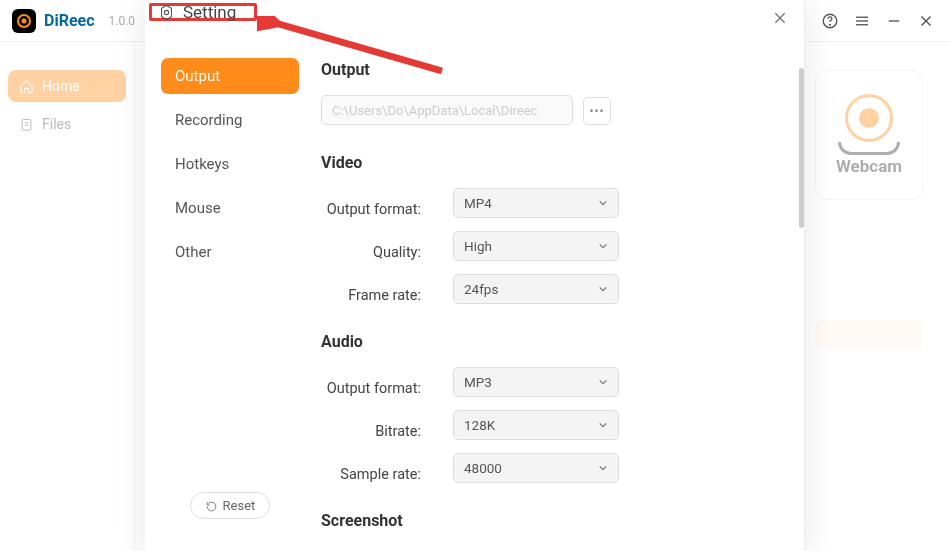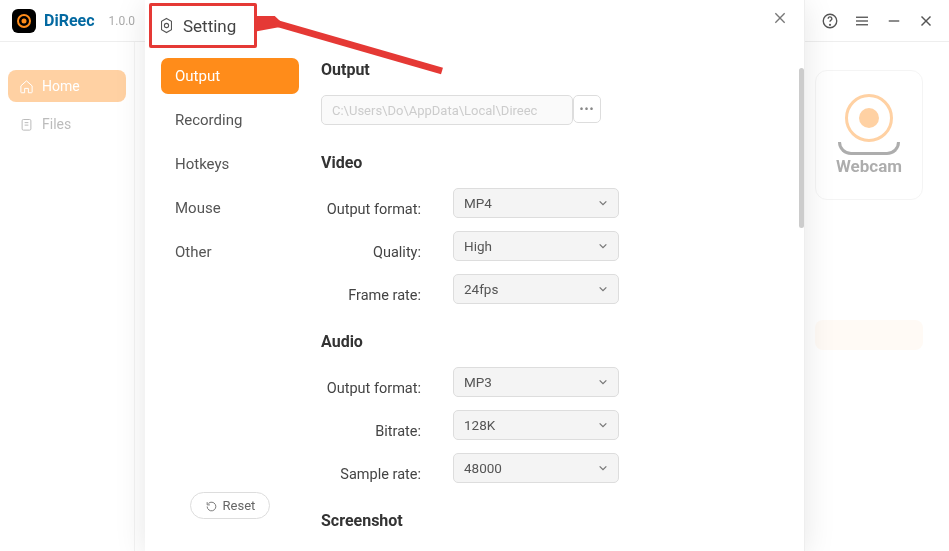--- a/index.html
+++ b/index.html
@@ -54,21 +54,21 @@
       background: #fff; box-shadow: 0 4px 30px rgba(0,0,0,0.1); z-index: 10;
       border-right: 1px solid #eee;
     }
     .dlg-header { height: 38px; display: flex; align-items: center; padding: 0 12px; position: relative; }
     .dlg-close { position: absolute; right: 16px; top: 10px; cursor: pointer; color: #777; }
     .dlg-close svg { width: 16px; height: 16px; stroke: #777; stroke-width: 2; }
     
     .dlg-title-box {
       display: flex; align-items: center; gap: 8px;
       border: 3px solid #e53935; padding: 4px 18px 4px 6px; border-radius: 2px;
-      position: absolute; top: 3px; left: 4px; height: 45px;
+      position: absolute; top: 3px; left: 4px; height: 18px;
     }
     .dlg-title-box svg { width: 17px; height: 17px; stroke: #555; fill: none; stroke-width: 1.5; }
     .dlg-title { font-size: 17px; color: #444; }
     
     .arrow-annot {
       position: absolute; top: 16px; left: 112px; z-index: 11; pointer-events: none;
     }
     
     .dlg-body { display: flex; height: calc(100% - 38px); }
     .dlg-nav { width: 170px; padding: 20px 16px; display: flex; flex-direction: column; }
@@ -77,21 +77,21 @@
     .dlg-nav-footer { margin-top: auto; display: flex; justify-content: center; padding-bottom: 12px; }
     .reset-btn { border: 1px solid #ddd; background: #fff; border-radius: 30px; padding: 5px 14px; font-size: 13px; color: #666; display: flex; align-items: flex-end; gap: 5px; cursor: pointer; }
     .reset-btn svg { width: 13px; height: 13px; stroke: #777; fill: none; stroke-width: 1.8; }
     
     .dlg-content { flex: 1; padding: 22px 34px 0 6px; overflow-y: auto; position: relative; }
     .scrollbar-fake { position: absolute; right: 0; top: 30px; width: 5px; height: 160px; background: #ccc; border-radius: 3px; }
     
     .section-title { font-weight: 700; font-size: 16px; color: #333; margin-bottom: 16px; }
     .section { margin-bottom: 28px; }
     
-    .output-row { display: flex; align-items: flex-start; gap: 0; margin-bottom: 10px; }
+    .output-row { display: flex; align-items: flex-end; gap: 10px; margin-bottom: 10px; }
     .output-path {
       flex: 1; max-width: 252px; height: 30px; border: 1px solid #ddd; border-radius: 5px;
       background: #fafafa; color: #ccc; font-size: 13px; padding: 0 10px;
       display: flex; align-items: center; filter: blur(0.6px);
     }
     .browse-btn { width: 28px; height: 28px; border: 1px solid #ddd; border-radius: 5px; display: flex; align-items: center; justify-content: center; cursor: pointer; color: #888; font-weight: bold; letter-spacing: 1px; font-size: 11px;}
     
     .field-row { display: flex; align-items: flex-end; margin-bottom: 13px; gap: 20px; }
     .field-label { width: 100px; text-align: right; font-size: 14.5px; color: #444; }
     .select {

